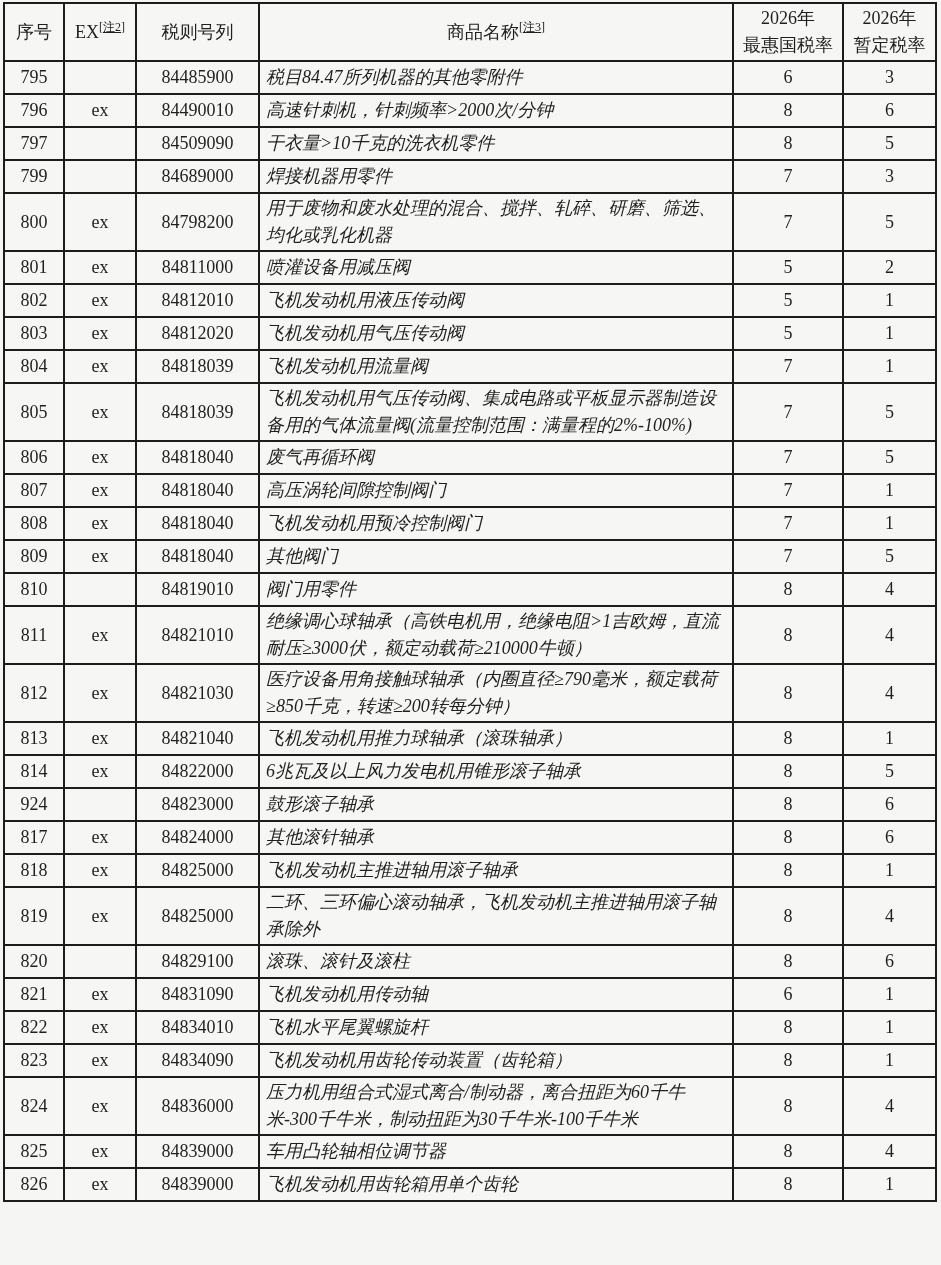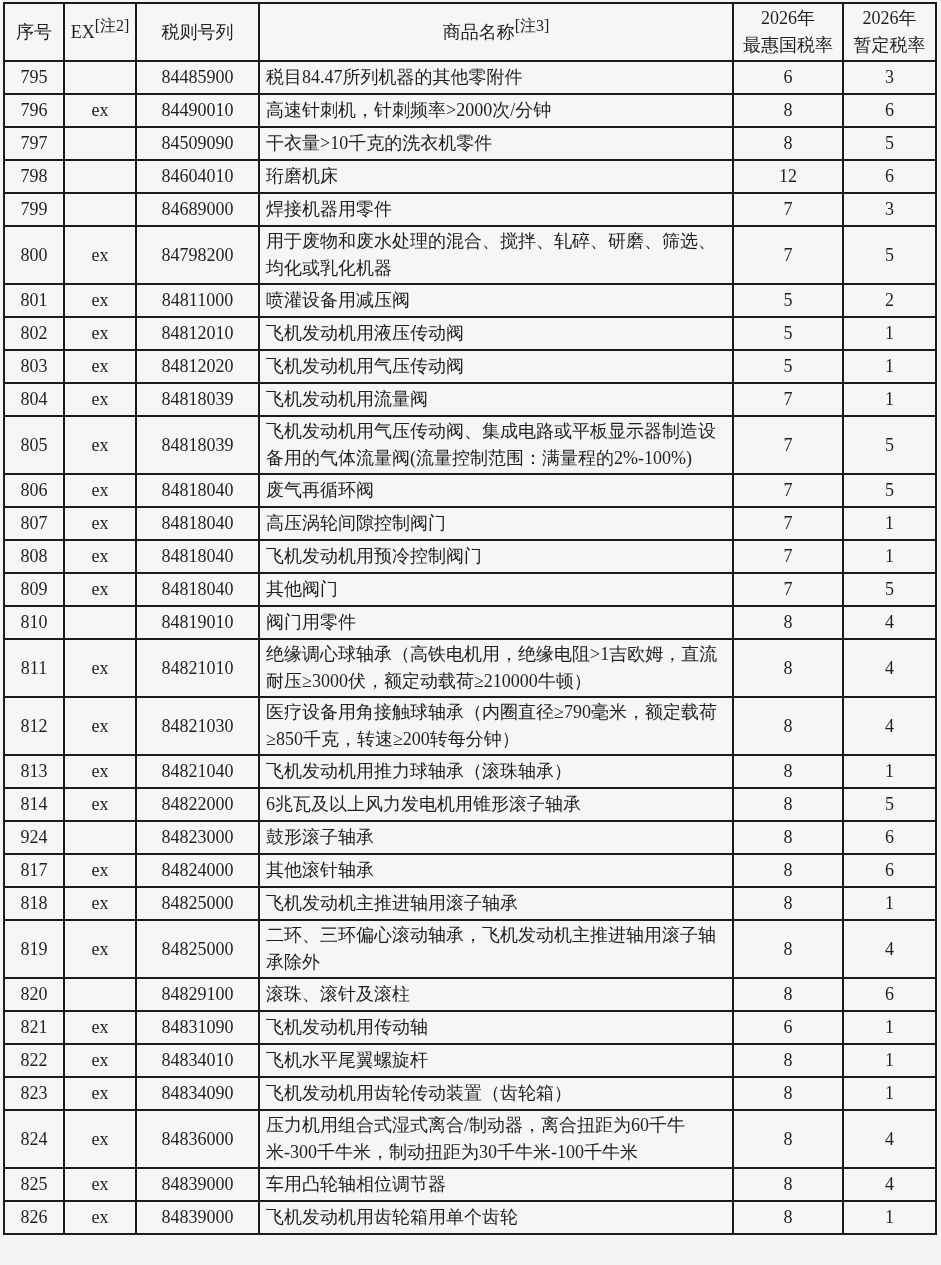--- a/index.html
+++ b/index.html
@@ -44,31 +44,33 @@
   col.w-mfn    { width: 110px; }
   col.w-temp   { width: 93px; }
 
   thead th {
     height: 53px;
     text-align: center;
     white-space: pre-line;
     line-height: 25px;
   }
   thead th sup {
-    font-size: 16px;
+    font-size: 12px;
     line-height: 0;
+    text-decoration: underline;
   }
   tbody td {
     height: 29px;
     text-align: center;
   }
   tbody td.c-name {
     text-align: left;
     padding-left: 6px;
     padding-right: 6px;
+    font-style: italic;
   }
 </style>
 </head>
 <body>
 
 <div class="page">
   <table class="tariff">
     <colgroup>
       <col class="w-serial">
       <col class="w-ex">
@@ -110,28 +112,20 @@
 
   <tr>
     <td class="c-serial">797</td>
     <td class="c-ex"></td>
     <td class="c-code">84509090</td>
     <td class="c-name">干衣量&gt;10千克的洗衣机零件</td>
     <td class="c-mfn">8</td>
     <td class="c-temp">5</td>
   </tr>
 
-  <tr>
-    <td class="c-serial">798</td>
-    <td class="c-ex"></td>
-    <td class="c-code">84604010</td>
-    <td class="c-name">珩磨机床</td>
-    <td class="c-mfn">12</td>
-    <td class="c-temp">6</td>
-  </tr>
 
   <tr>
     <td class="c-serial">799</td>
     <td class="c-ex"></td>
     <td class="c-code">84689000</td>
     <td class="c-name">焊接机器用零件</td>
     <td class="c-mfn">7</td>
     <td class="c-temp">3</td>
   </tr>
 

